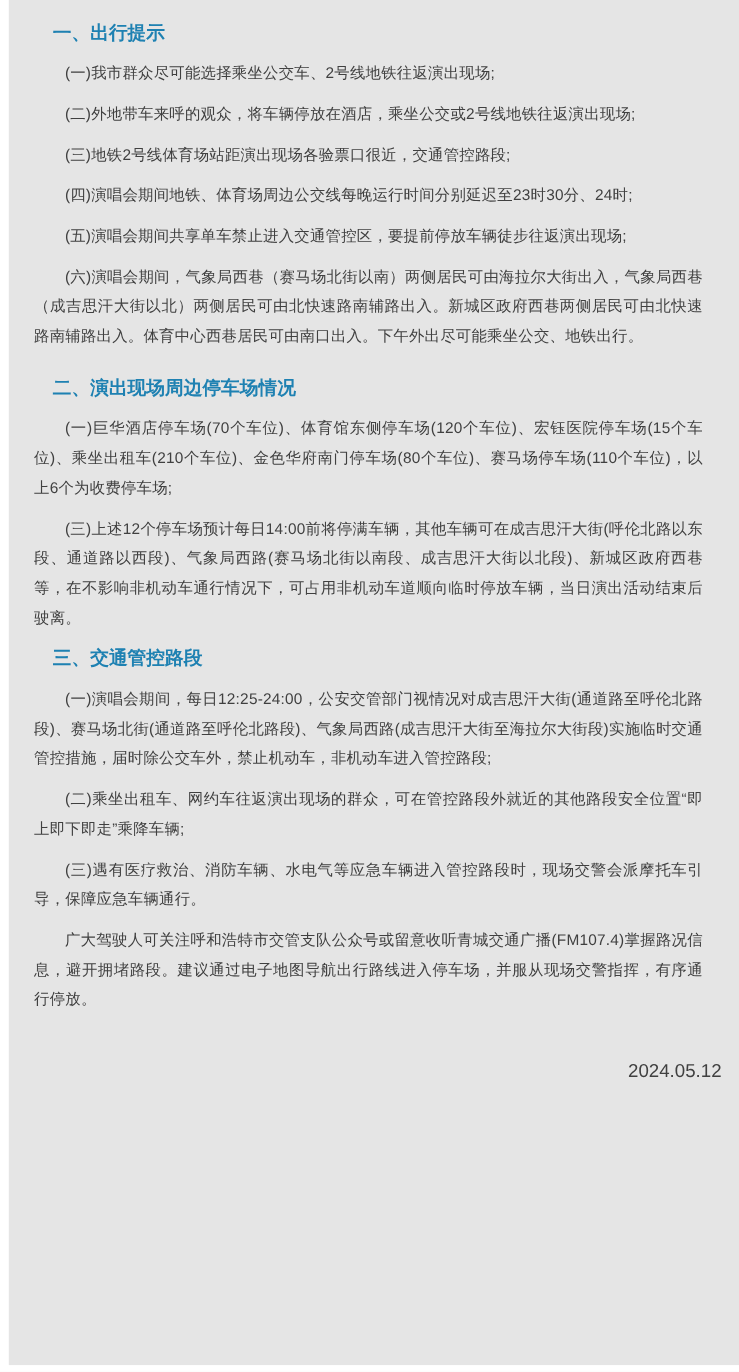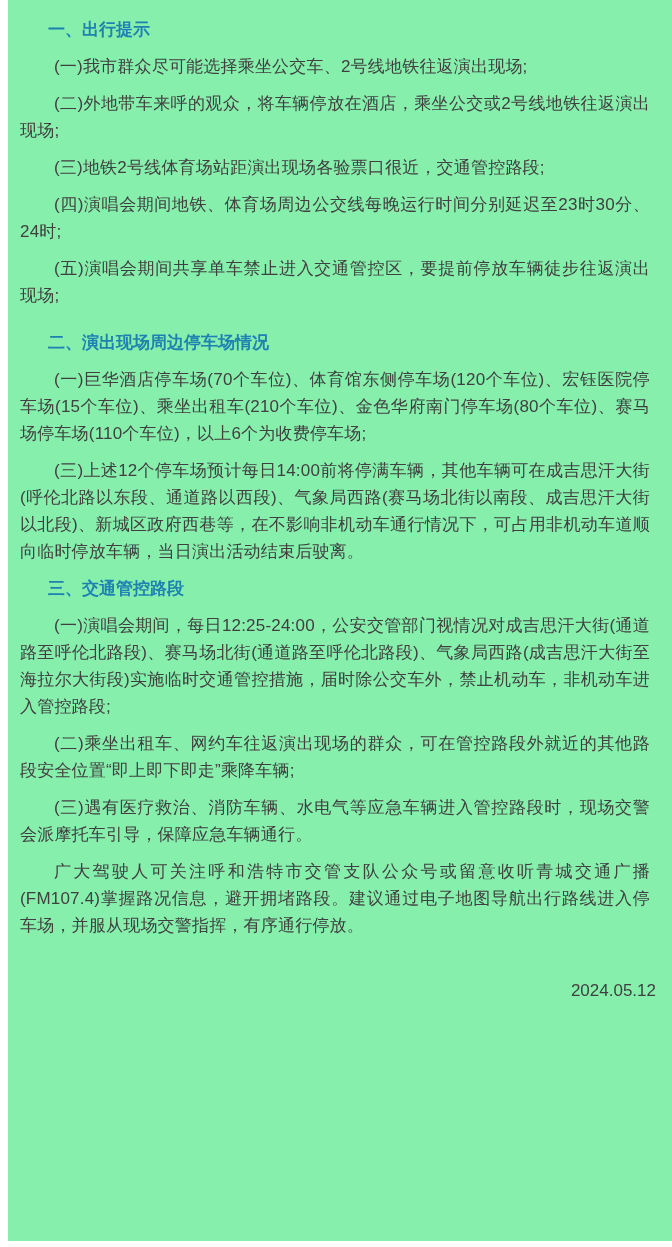--- a/index.html
+++ b/index.html
@@ -13,30 +13,30 @@
     height: 1247px;
     position: relative;
     overflow: hidden;
   }
   .page {
     position: absolute;
     left: 8px;
     top: 0;
     right: 0;
     bottom: 6px;
-    background: #86efac;
+    background: #e5e5e5;
     box-sizing: border-box;
     padding: 6px 16px 10px 6px;
     overflow: hidden;
   }
   .para {
-    font-size: 17px;
+    font-size: 14px;
     line-height: 27px;
     color: #404040;
-    margin: 10px 6px;
+    margin: 10px 17px;
     text-indent: 2em;
     text-align: justify;
     letter-spacing: 0.2px;
   }
   .sec-heading {
     font-size: 17px;
     line-height: 27px;
     color: #1e81b2;
     font-weight: 700;
     margin: 10px 0;
@@ -58,20 +58,21 @@
 <body>
 
 <div class="page">
 
   <div class="sec-heading">一、出行提示</div>
   <p class="para">(一)我市群众尽可能选择乘坐公交车、2号线地铁往返演出现场;</p>
   <p class="para">(二)外地带车来呼的观众，将车辆停放在酒店，乘坐公交或2号线地铁往返演出现场;</p>
   <p class="para">(三)地铁2号线体育场站距演出现场各验票口很近，交通管控路段;</p>
   <p class="para">(四)演唱会期间地铁、体育场周边公交线每晚运行时间分别延迟至23时30分、24时;</p>
   <p class="para">(五)演唱会期间共享单车禁止进入交通管控区，要提前停放车辆徒步往返演出现场;</p>
+  <p class="para">(六)演唱会期间，气象局西巷（赛马场北街以南）两侧居民可由海拉尔大街出入，气象局西巷（成吉思汗大街以北）两侧居民可由北快速路南辅路出入。新城区政府西巷两侧居民可由北快速路南辅路出入。体育中心西巷居民可由南口出入。下午外出尽可能乘坐公交、地铁出行。</p>
 
   <div class="sec-heading gap-before">二、演出现场周边停车场情况</div>
   <p class="para">(一)巨华酒店停车场(70个车位)、体育馆东侧停车场(120个车位)、宏钰医院停车场(15个车位)、乘坐出租车(210个车位)、金色华府南门停车场(80个车位)、赛马场停车场(110个车位)，以上6个为收费停车场;</p>
   <p class="para">(三)上述12个停车场预计每日14:00前将停满车辆，其他车辆可在成吉思汗大街(呼伦北路以东段、通道路以西段)、气象局西路(赛马场北街以南段、成吉思汗大街以北段)、新城区政府西巷等，在不影响非机动车通行情况下，可占用非机动车道顺向临时停放车辆，当日演出活动结束后驶离。</p>
 
   <div class="sec-heading">三、交通管控路段</div>
   <p class="para">(一)演唱会期间，每日12:25-24:00，公安交管部门视情况对成吉思汗大街(通道路至呼伦北路段)、赛马场北街(通道路至呼伦北路段)、气象局西路(成吉思汗大街至海拉尔大街段)实施临时交通管控措施，届时除公交车外，禁止机动车，非机动车进入管控路段;</p>
   <p class="para">(二)乘坐出租车、网约车往返演出现场的群众，可在管控路段外就近的其他路段安全位置“即上即下即走”乘降车辆;</p>
   <p class="para">(三)遇有医疗救治、消防车辆、水电气等应急车辆进入管控路段时，现场交警会派摩托车引导，保障应急车辆通行。</p>
   <p class="para">广大驾驶人可关注呼和浩特市交管支队公众号或留意收听青城交通广播(FM107.4)掌握路况信息，避开拥堵路段。建议通过电子地图导航出行路线进入停车场，并服从现场交警指挥，有序通行停放。</p>

